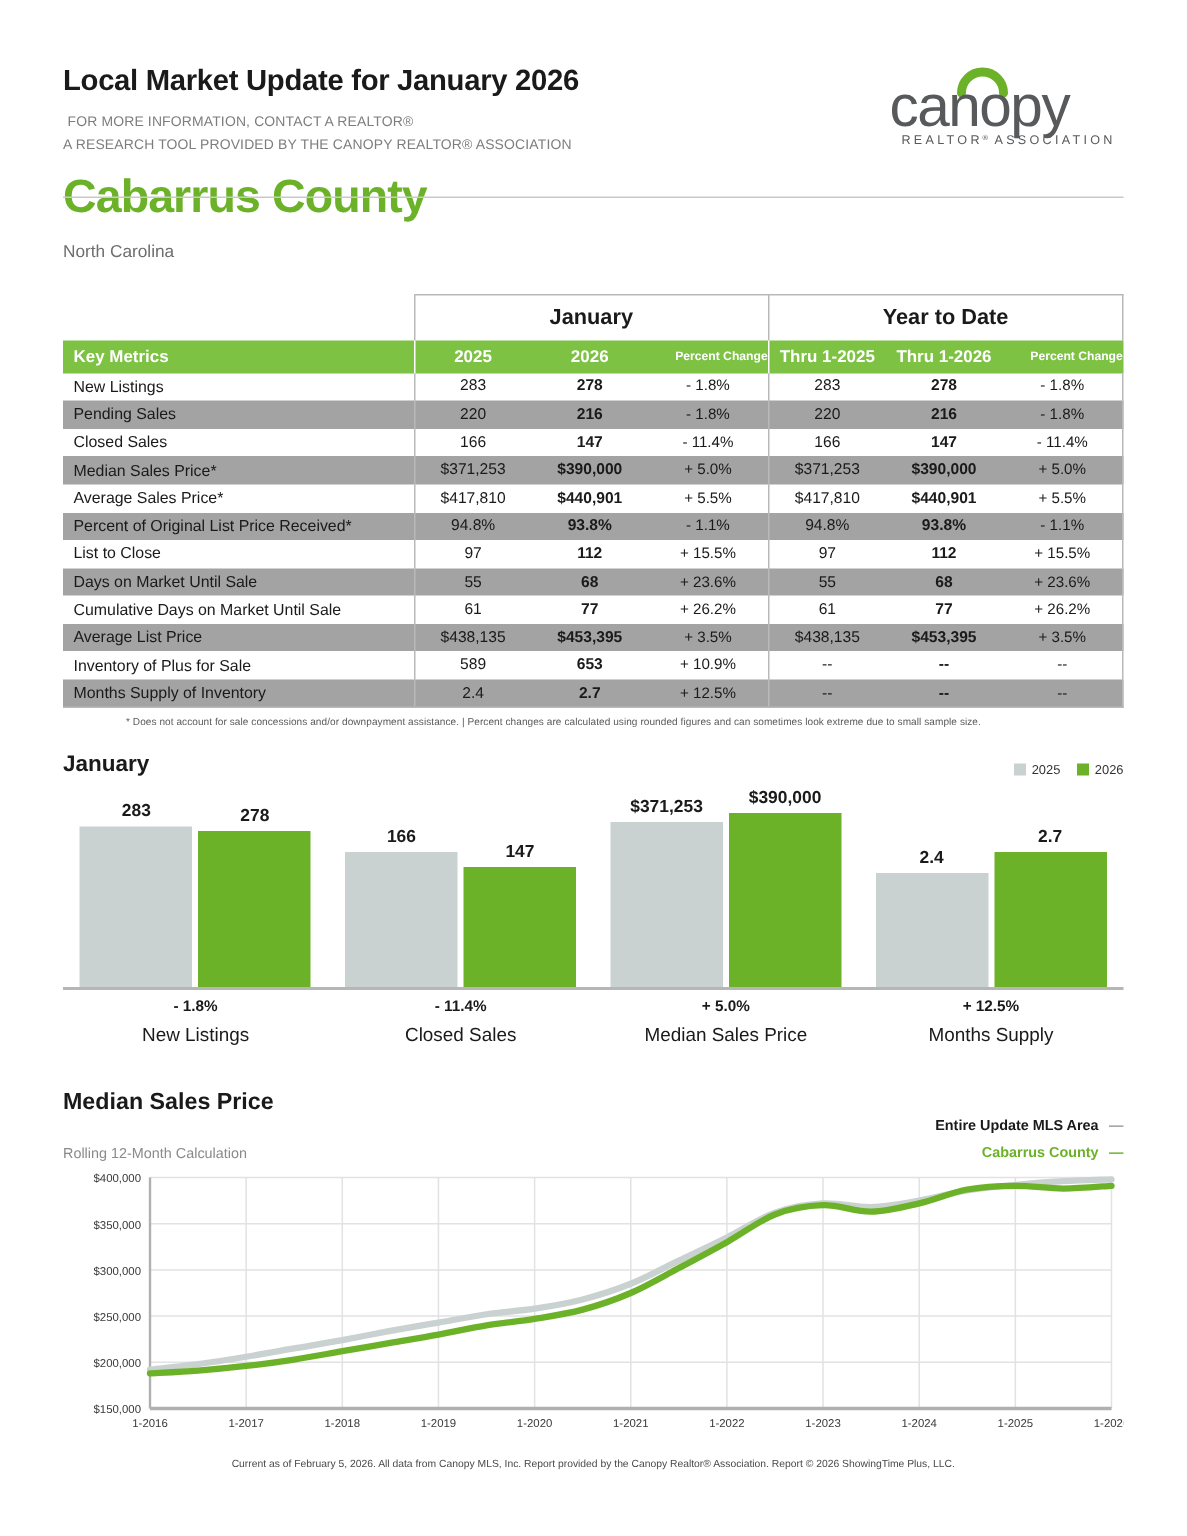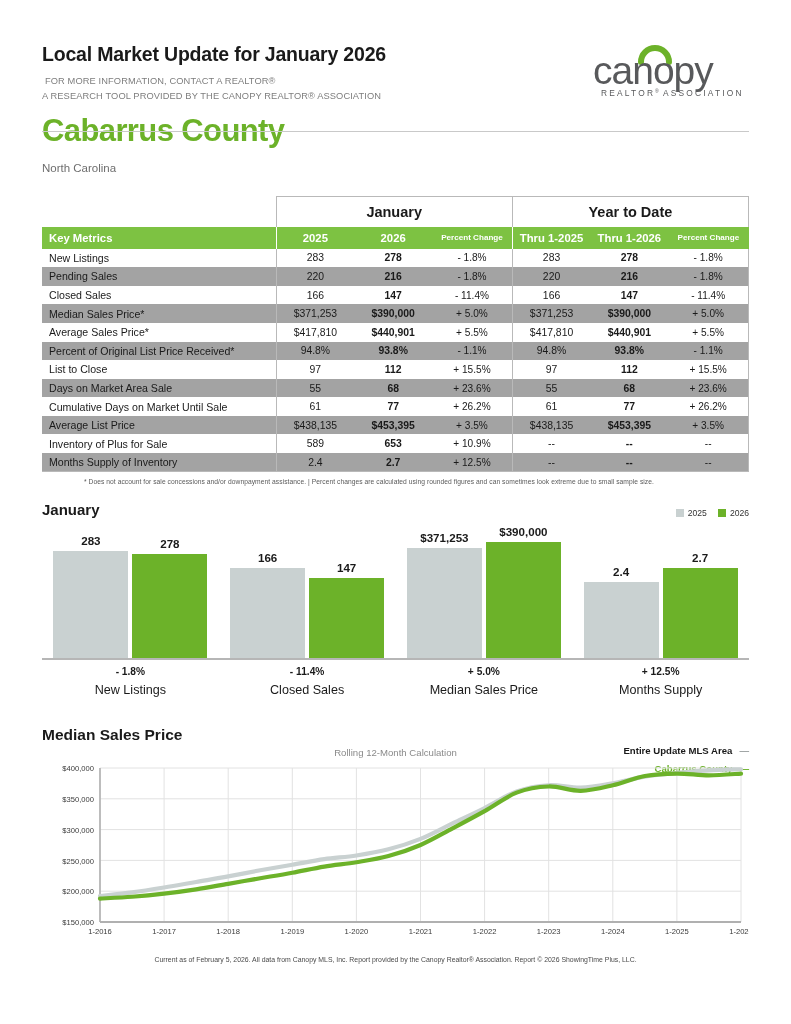--- a/index.html
+++ b/index.html
@@ -56,21 +56,21 @@
     height: 30px; line-height: 30px;
   }
   .grp-spacer { border: none; }
 
   .col-head td {
     background: #7dc242; color: #ffffff; font-weight: bold;
     height: 22px; vertical-align: middle; padding: 0 8px;
   }
   .col-head td.key { font-size: 11.3px; text-align: left; padding-left: 7px; }
   .col-head td.yr  { font-size: 11.3px; text-align: center; padding: 0; }
-  .col-head td.pc  { font-size: 8.1px; text-align: center; padding: 0; }
+  .col-head td.pc  { font-size: 8.1px; text-align: right; padding: 0; }
   .col-head td.sep-l { border-left: 1px solid #ffffff; }
 
   tr.data td {
     height: 18.6px; font-size: 10.4px; vertical-align: middle;
     color: #1a1a1a; padding: 0;
   }
   tr.data td.label { text-align: left; padding-left: 7px; font-size: 10.6px; }
   tr.data td.v-old { text-align: center; font-weight: normal; }
   tr.data td.v-new { text-align: center; font-weight: bold; }
   tr.data td.v-pct { text-align: center; font-weight: normal; font-size: 10.1px; }
@@ -116,21 +116,21 @@
   }
 
   .bar-foot { position: relative; height: 44px; margin-top: 6px; }
   .foot-grp { position: absolute; text-align: center; width: 180px; }
   .foot-pct { font-size: 10.2px; font-weight: bold; color: #1a1a1a; }
   .foot-name { font-size: 12.6px; color: #1a1a1a; margin-top: 6px; }
 
   
   .line-section { margin: 16px 42px 0 42px; position: relative; }
   .line-title { font-size: 15.5px; font-weight: bold; color: #1a1a1a; }
-  .line-sub { font-size: 9.6px; color: #8a8a8a; margin-top: 3px; text-align: center; }
+  .line-sub { font-size: 9.6px; color: #8a8a8a; margin-top: 20px; }
   .line-legend { position: absolute; right: 0; top: 16px; text-align: right; }
   .ll-row { font-size: 9.6px; font-weight: bold; white-space: nowrap; line-height: 1.9; }
   .ll-row .dash { display: inline-block; margin-left: 7px; font-weight: bold; }
   .ll-gray  { color: #1a1a1a; }
   .ll-gray .dash  { color: #9aa0a0; }
   .ll-green { color: #6cb229; }
   .ll-green .dash { color: #6cb229; }
 
   .chart-box { margin-top: 4px; position: relative; height: 186px; }
   .chart-box svg { display: block; }
@@ -258,21 +258,21 @@
           <tr class="data">
             <td class="label">List to Close</td>
             <td class="v-old brd-l">97</td>
             <td class="v-new">112</td>
             <td class="v-pct">+ 15.5%</td>
             <td class="v-old brd-l">97</td>
             <td class="v-new">112</td>
             <td class="v-pct brd-r">+ 15.5%</td>
           </tr>
           <tr class="data alt">
-            <td class="label">Days on Market Area Sale</td>
+            <td class="label">Days on Market Until Sale</td>
             <td class="v-old brd-l">55</td>
             <td class="v-new">68</td>
             <td class="v-pct">+ 23.6%</td>
             <td class="v-old brd-l">55</td>
             <td class="v-new">68</td>
             <td class="v-pct brd-r">+ 23.6%</td>
           </tr>
           <tr class="data">
             <td class="label">Cumulative Days on Market Until Sale</td>
             <td class="v-old brd-l">61</td>

